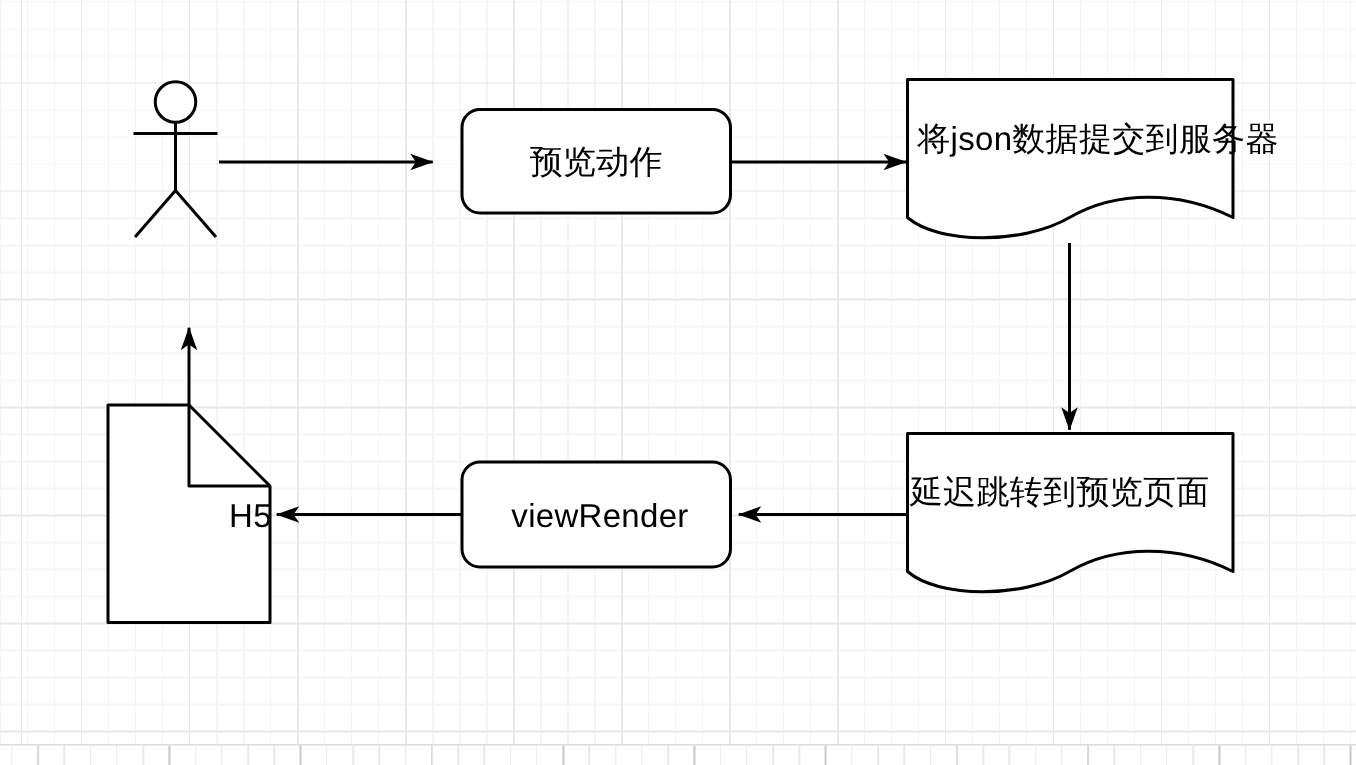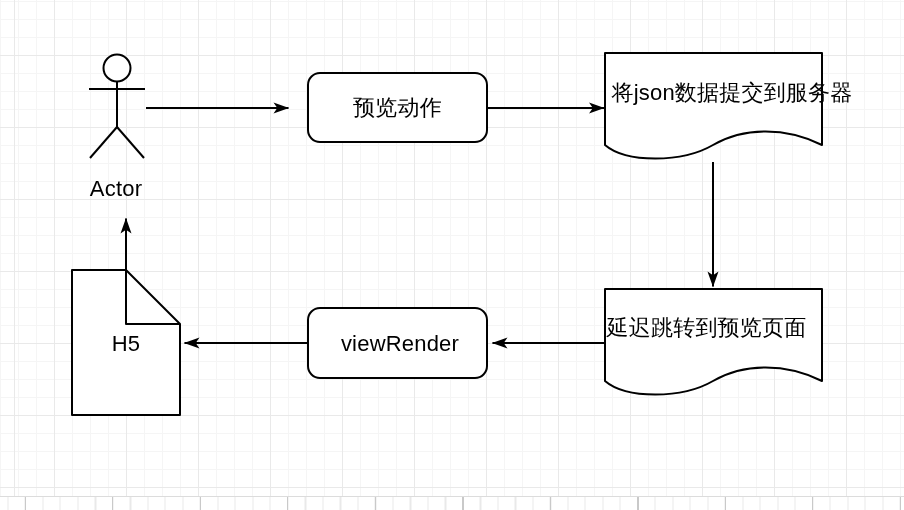--- a/index.html
+++ b/index.html
@@ -96,25 +96,24 @@
     <g stroke="#000000" stroke-width="2" fill="none">
       <line x1="146" y1="108" x2="288.5" y2="108" marker-end="url(#arrow)"></line>
       <line x1="487" y1="108" x2="604" y2="108" marker-end="url(#arrow)"></line>
       <line x1="713" y1="162" x2="713" y2="286.5" marker-end="url(#arrow)"></line>
       <line x1="605" y1="343" x2="492.5" y2="343" marker-end="url(#arrow)"></line>
       <line x1="308" y1="343" x2="184.5" y2="343" marker-end="url(#arrow)"></line>
       <line x1="126" y1="270" x2="126" y2="218.5" marker-end="url(#arrow)"></line>
     </g>
   </svg>
 
-  <div class="label" style="left:66px; top:176px; width:100px; height:24px;">Actor</div>
 
   <div class="label" style="left:308px; top:73px; width:179px; height:69px;border-radius:25px;">预览动作</div>
 
   <div class="label" style="left:605px; top:55px; width:254px; height:75px;">将json数据提交到服务器</div>
 
   <div class="label" style="left:605px; top:289px; width:203px; height:76px;">延迟跳转到预览页面</div>
 
   <div class="label" style="left:308px; top:308px; width:184px; height:70px;">viewRender</div>
 
-  <div class="label" style="left:72px; top:324px; width:108px; height:38px;">H5</div>
+  <div class="label" style="left:72px; top:324px; width:108px; height:38px;padding-left:41px;">H5</div>
 
 </div>
 
 </body></html>

